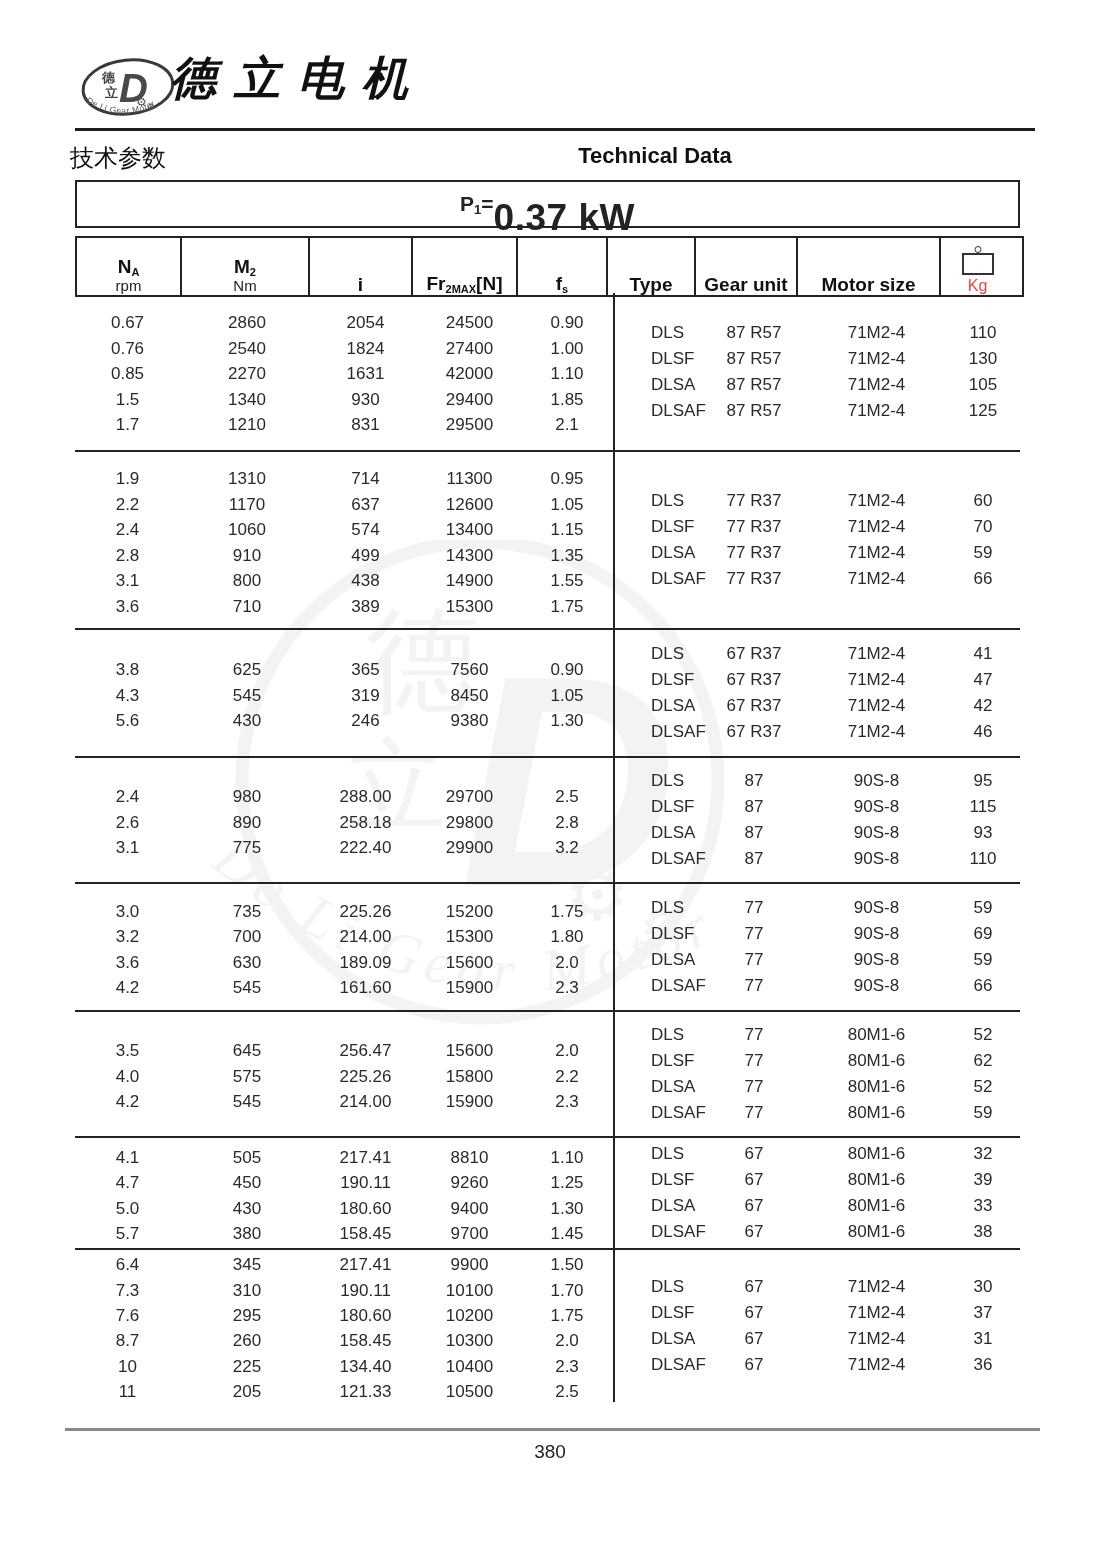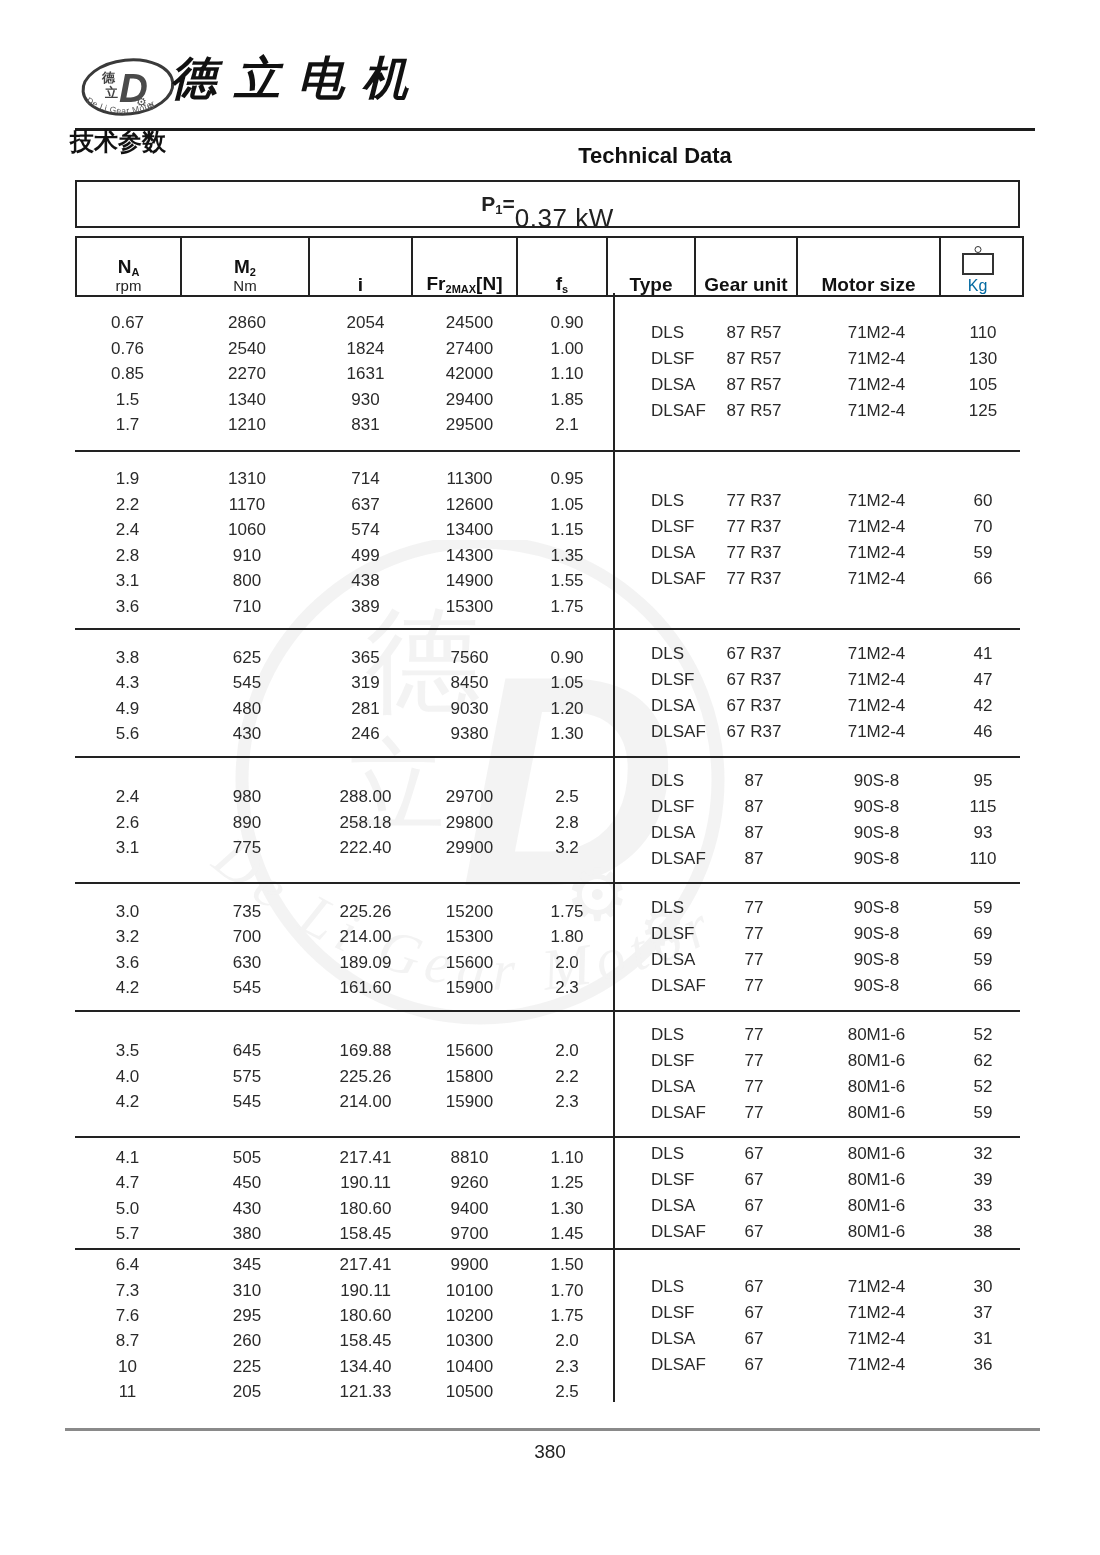--- a/index.html
+++ b/index.html
@@ -14,31 +14,31 @@
   
   .brand-row{position:absolute;left:75px;top:52px;width:960px;height:72px;}
   .brand-logo{position:absolute;left:3px;top:2px;width:100px;height:72px;}
   .company-name{
     position:absolute;left:95px;top:-4px;
     font-family:"DejaVu Serif","Liberation Serif",serif;
     font-weight:bold;font-size:46px;letter-spacing:18px;color:#111;
     font-style:italic;
   }
   .header-rule{position:absolute;left:75px;top:128px;width:960px;height:3px;background:#1d1d1d;}
-  .section-cn{position:absolute;left:70px;top:126px;font-size:24px;font-weight:bold;color:#111;}
+  .section-cn{position:absolute;left:70px;top:142px;font-size:24px;font-weight:normal;color:#111;}
   .section-en{position:absolute;left:520px;top:143px;width:270px;text-align:center;font-size:22px;font-weight:bold;color:#111;}
   
   .power-box{
     position:absolute;left:75px;top:180px;width:945px;height:48px;
     border:2px solid #222;box-sizing:border-box;
     display:flex;align-items:center;justify-content:center;
   }
   .p-small{font-size:21px;font-weight:bold;}
   .p-small sub{font-size:13px;vertical-align:-3px;}
-  .p-big{font-size:26px;font-weight:normal;letter-spacing:0.5px;margin-top:28px;}
+  .p-big{font-size:37px;font-weight:bold;letter-spacing:0.5px;margin-top:28px;}
   
   .thead{
     position:absolute;left:75px;top:236px;width:945px;height:57px;
     border:2px solid #222;
     display:flex;
   }
   .hcell{
     border-right:2px solid #222;box-sizing:border-box;
     display:flex;flex-direction:column;align-items:center;justify-content:flex-end;
     line-height:1.12;
@@ -47,21 +47,21 @@
   .hc0{width:105px}.hc1{width:128px}.hc2{width:103px}.hc3{width:105px}.hc4{width:90px}
   .hc5{width:88px}.hc6{width:102px}.hc7{width:143px}.hc8{width:73px}
   .hmain{font-size:19px;font-weight:bold;color:#111;}
   .hmain sub{font-size:11px;vertical-align:-3px;}
   .hunit{font-size:15px;color:#222;}
   .wicon{width:28px;height:18px;border:2px solid #333;position:relative;margin:6px auto 2px;background:#fff;}
   .wicon::before{
     content:'';position:absolute;top:-9px;left:50%;transform:translateX(-50%);
     width:5px;height:5px;border:1.5px solid #333;border-radius:50%;background:#fff;
   }
-  .kg-label{font-size:16px;color:#0369a1;}
+  .kg-label{font-size:16px;color:#ef4444;}
   
   .tbody{position:absolute;left:75px;top:293px;width:945px;}
   .block{display:flex;box-sizing:border-box;}
   .block.sep{border-bottom:2px solid #222;}
   .bleft{
     width:540px;border-right:2px solid #222;box-sizing:border-box;
     display:flex;flex-direction:column;justify-content:center;
   }
   .bright{width:403px;display:flex;flex-direction:column;justify-content:center;}
   .lrow{display:flex;height:25.5px;align-items:flex-end;}
@@ -307,27 +307,20 @@
             <div class="lc lc4">0.90</div>
           </div>
           <div class="lrow">
             <div class="lc lc0">4.3</div>
             <div class="lc lc1">545</div>
             <div class="lc lc2">319</div>
             <div class="lc lc3">8450</div>
             <div class="lc lc4">1.05</div>
           </div>
           <div class="lrow">
-            <div class="lc lc0">4.9</div>
-            <div class="lc lc1">480</div>
-            <div class="lc lc2">281</div>
-            <div class="lc lc3">9030</div>
-            <div class="lc lc4">1.20</div>
-          </div>
-          <div class="lrow">
             <div class="lc lc0">5.6</div>
             <div class="lc lc1">430</div>
             <div class="lc lc2">246</div>
             <div class="lc lc3">9380</div>
             <div class="lc lc4">1.30</div>
           </div>
         </div>
         <div class="bright">
           <div class="rrow">
             <div class="rc rc0">DLS</div>
@@ -462,21 +455,21 @@
             <div class="rc rc2">90S-8</div>
             <div class="rc rc3">66</div>
           </div>
         </div>
       </div>
       <div class="block sep" style="height: 126px;">
         <div class="bleft">
           <div class="lrow">
             <div class="lc lc0">3.5</div>
             <div class="lc lc1">645</div>
-            <div class="lc lc2">169.88</div>
+            <div class="lc lc2">256.47</div>
             <div class="lc lc3">15600</div>
             <div class="lc lc4">2.0</div>
           </div>
           <div class="lrow">
             <div class="lc lc0">4.0</div>
             <div class="lc lc1">575</div>
             <div class="lc lc2">225.26</div>
             <div class="lc lc3">15800</div>
             <div class="lc lc4">2.2</div>
           </div>

